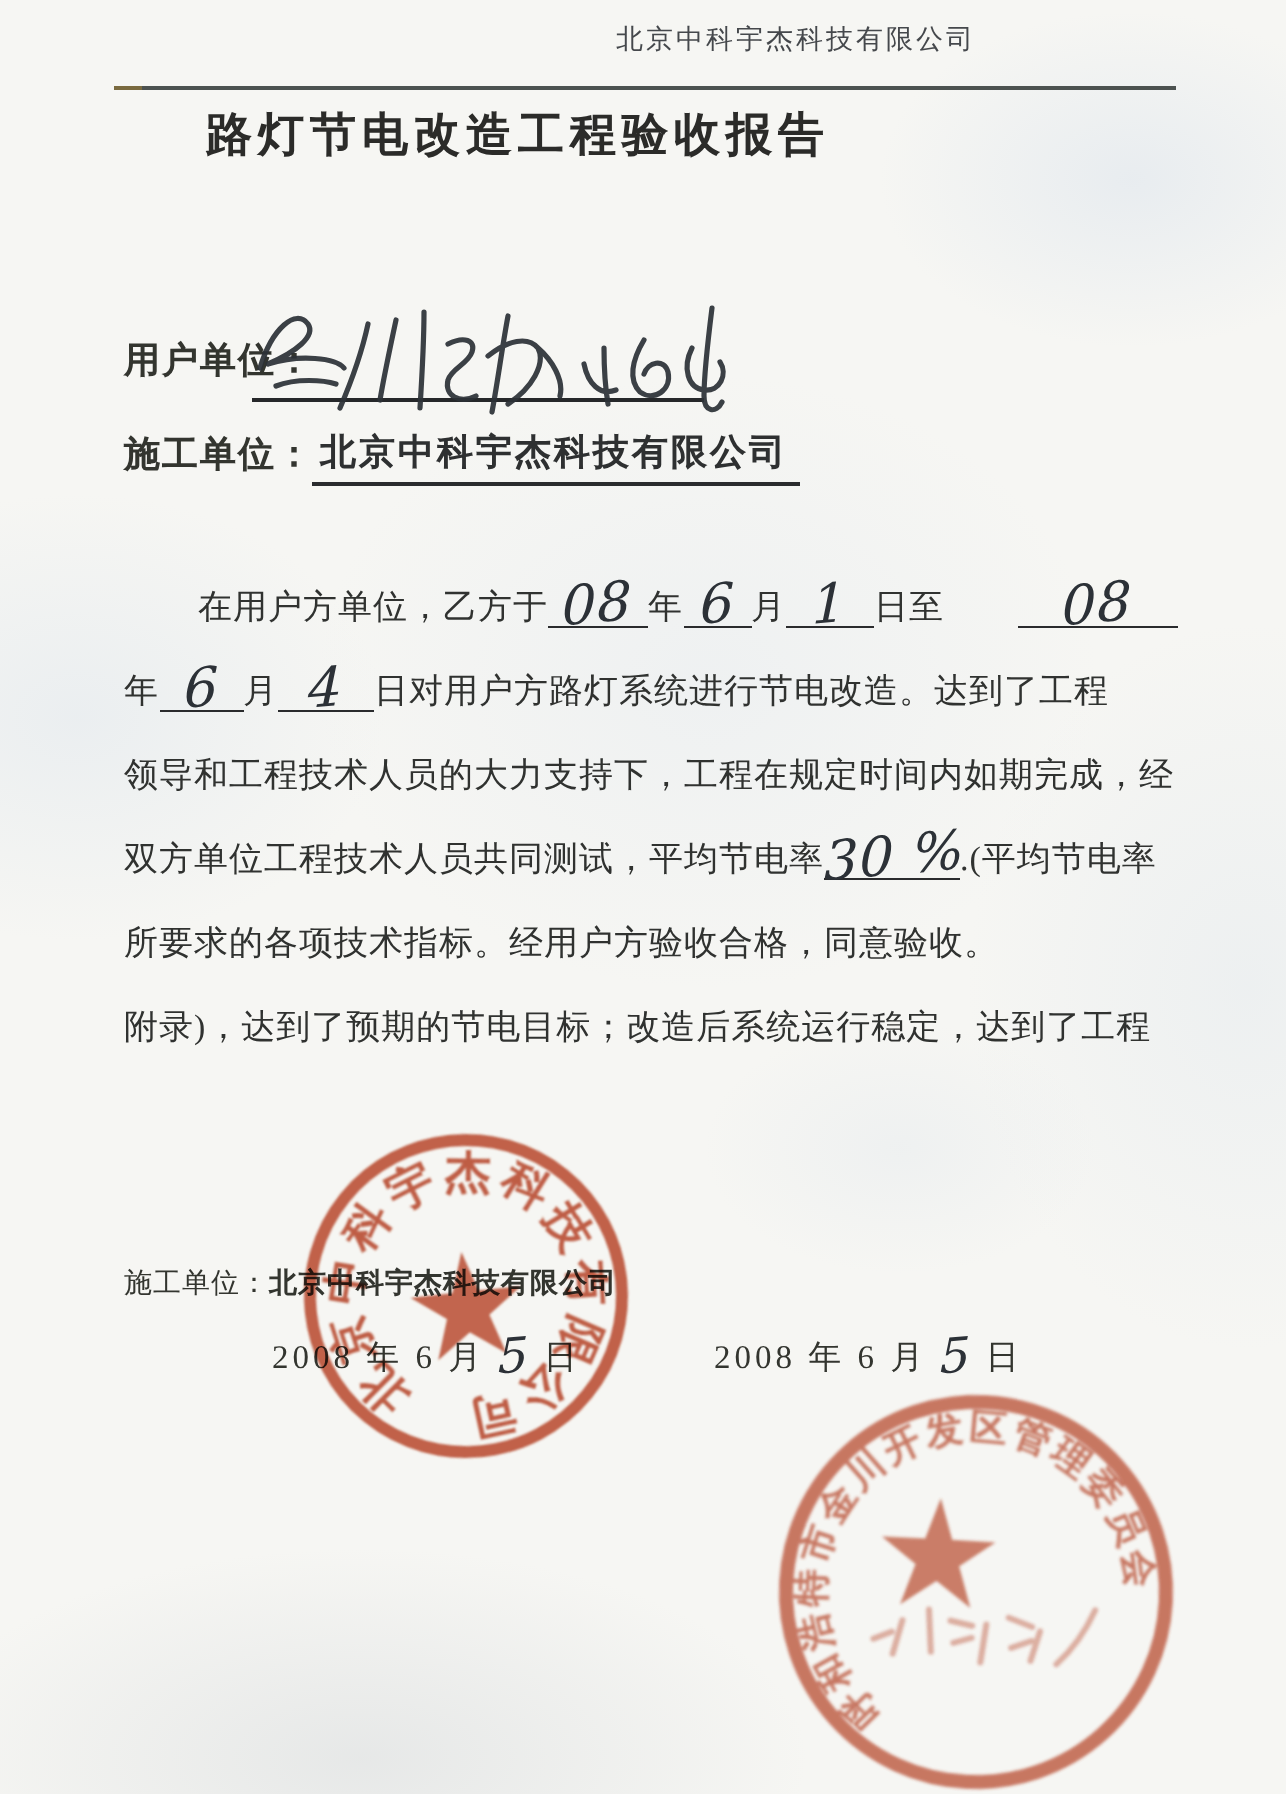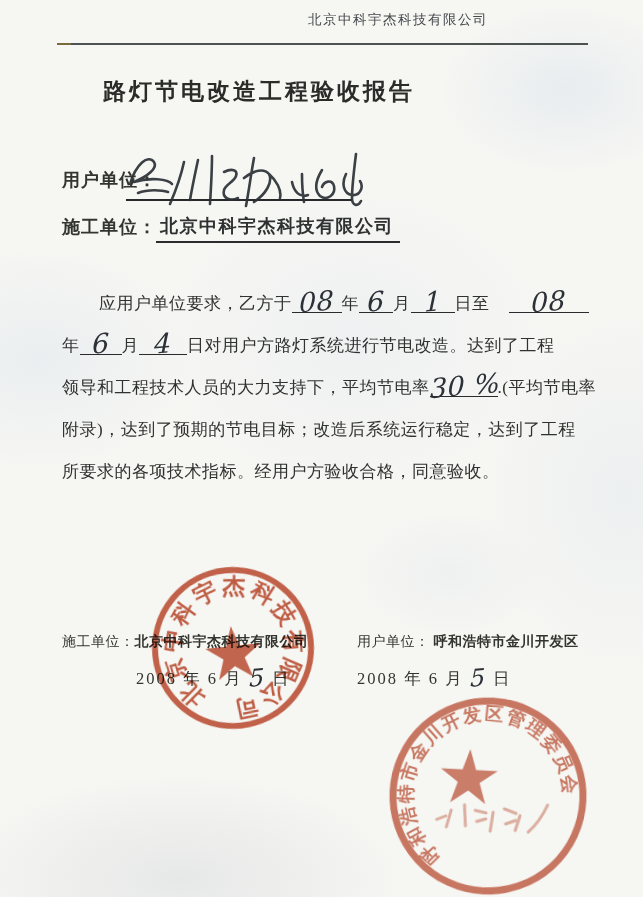--- a/index.html
+++ b/index.html
@@ -23,21 +23,21 @@
   .abs{position:absolute;}
   .header-company{
     top:11px;left:308px;font-size:13.5px;letter-spacing:1.5px;color:#45484c;
   }
   .rule{
     top:43px;left:57px;width:531px;height:2px;
     background:linear-gradient(90deg,#7a6a3f 0 14px,#4c5250 14px);
   }
   .doc-title{
     top:52px;left:0;width:518px;text-align:center;
-    font-size:23px;font-weight:bold;letter-spacing:3px;color:#2b2b29;margin-top:24px;
+    font-size:23px;font-weight:bold;letter-spacing:3px;color:#2b2b29;
   }
   .label{font-weight:bold;font-size:18px;color:#33352f;letter-spacing:1px;}
   .user-row-label{top:168px;left:62px;}
   .user-underline{top:199px;left:126px;width:226px;height:2px;background:#26282a;}
   .signature-svg{top:146px;left:124px;}
   .builder-row-label{top:215px;left:62px;}
   .builder-row-value{
     top:214px;left:156px;font-size:18px;font-weight:bold;letter-spacing:1.5px;
     color:#2e3031;border-bottom:2px solid #2a2c2e;padding:0 6px 3px 4px;
   }
@@ -95,43 +95,41 @@
       <path d="M198,24 C192,34 190,44 196,50 C203,55 212,49 210,40 C208,33 200,35 198,41"></path>
       <path d="M222,28 C217,38 220,48 228,49 C236,50 240,41 236,35 M232,8 C230,24 228,40 228,52 C228,60 234,61 237,55"></path>
     </g>
   </svg>
 
   <div class="abs label builder-row-label">施工单位：</div>
   <div class="abs builder-row-value">北京中科宇杰科技有限公司</div>
 
   <div class="abs para">
     <div class="pline flexline">
-      <span><span class="indent">应用户单位要求，乙方于</span><span class="blank" style="width:50px"><span class="hw big">08</span></span><span>年</span><span class="blank" style="width:34px"><span class="hw big">6</span></span><span>月</span><span class="blank" style="width:44px"><span class="hw big">1</span></span><span>日至</span></span>
+      <span><span class="indent">在用户方单位，乙方于</span><span class="blank" style="width:50px"><span class="hw big">08</span></span><span>年</span><span class="blank" style="width:34px"><span class="hw big">6</span></span><span>月</span><span class="blank" style="width:44px"><span class="hw big">1</span></span><span>日至</span></span>
       <span class="blank" style="width:80px"><span class="hw big">08</span></span>
     </div>
     <div class="pline">
       <span>年</span><span class="blank" style="width:42px"><span class="hw big">6</span></span><span>月</span><span class="blank" style="width:48px"><span class="hw big">4</span></span><span>日对用户方路灯系统进行节电改造。达到了工程</span>
     </div>
+    <div class="pline">领导和工程技术人员的大力支持下，工程在规定时间内如期完成，经</div>
     <div class="pline">
-      <span>领导和工程技术人员的大力支持下，平均节电率</span><span class="blank" style="width:68px"><span class="hw big">30 %</span></span><span>.(平均节电率</span>
+      <span>双方单位工程技术人员共同测试，平均节电率</span><span class="blank" style="width:68px"><span class="hw big">30 %</span></span><span>.(平均节电率</span>
     </div>
+    <div class="pline">所要求的各项技术指标。经用户方验收合格，同意验收。</div>
     <div class="pline">附录)，达到了预期的节电目标；改造后系统运行稳定，达到了工程</div>
-    <div class="pline">所要求的各项技术指标。经用户方验收合格，同意验收。</div>
   </div>
 
   <div class="abs signoff builder-signoff">
     <span>施工单位：</span><span class="name">北京中科宇杰科技有限公司</span>
   </div>
   <div class="abs date-line builder-date">
     <span>2008 年 6 月</span><span class="hw">5</span><span>日</span>
   </div>
 
-  <div class="abs signoff user-signoff">
-    <span>用户单位：</span>&nbsp;<span class="name">呼和浩特市金川开发区</span>
-  </div>
   <div class="abs date-line user-date">
     <span>2008 年 6 月</span><span class="hw">5</span><span>日</span>
   </div>
 
   <svg class="abs stamp stamp1" width="170" height="170" viewBox="0 0 170 170">
     <defs>
       <path id="arc1" d="M53.5,130 A55,55 0 0 1 116.6,40 A55,55 0 0 1 53.5,130"></path>
       <filter id="blur1">
           <feGaussianBlur stdDeviation="0.45"></feGaussianBlur>
         </filter>

